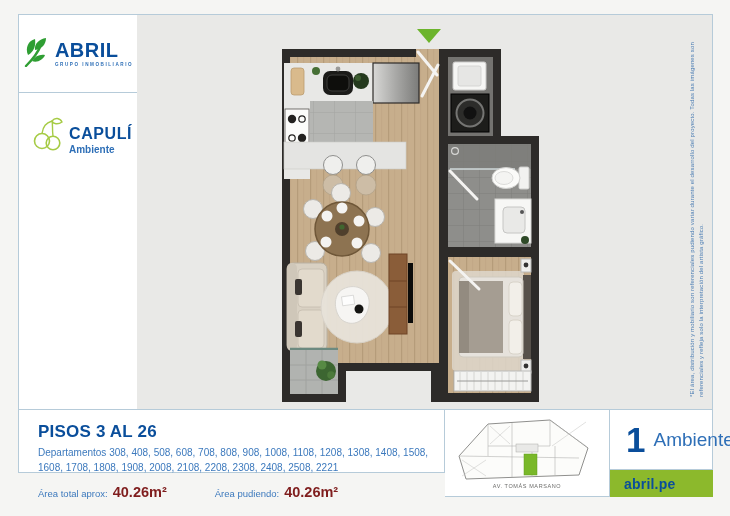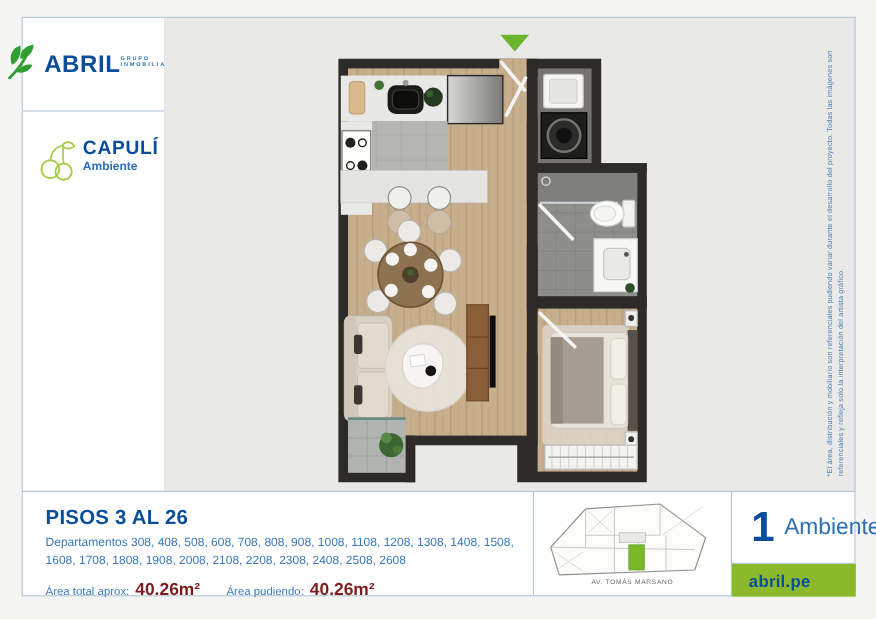--- a/index.html
+++ b/index.html
@@ -8,42 +8,42 @@
     background:#f5f5f3;
     font-family:"Liberation Sans", sans-serif;
     -webkit-font-smoothing:antialiased;
   }
   .page{position:relative;width:730px;height:516px;overflow:hidden;}
   .cell{position:absolute;background:#fff;border:1px solid #b6cbd9;box-sizing:border-box;}
 
   
   .brand-col{left:18px;top:14px;width:120px;height:396px;}
   .abril-box{height:77px;border-bottom:1px solid #b6cbd9;display:flex;align-items:center;justify-content:center;gap:6px;}
-  .abril-text{display:flex;flex-direction:row;align-items:flex-start;}
+  .abril-text{display:flex;flex-direction:column;align-items:flex-start;}
   .abril-name{font-size:20px;font-weight:bold;color:#0a4e9b;letter-spacing:.5px;line-height:1;}
   .abril-tagline{font-size:4.6px;font-weight:bold;letter-spacing:1.55px;color:#2e6fb7;margin-top:2px;}
-  .capuli-box{padding:22px 0 0 12px;display:flex;align-items:flex-start;gap:6px;}
+  .capuli-box{padding:22px 0 0 12px;display:flex;align-items:flex-end;gap:6px;}
   .capuli-text{display:flex;flex-direction:column;}
   .capuli-name{font-size:16px;font-weight:bold;color:#0a4e9b;letter-spacing:.6px;line-height:1.1;}
   .capuli-district{font-size:10px;font-weight:bold;color:#2e6fb7;margin-top:1px;}
 
   
   .plan-panel{left:137px;top:14px;width:576px;height:396px;background:#e9e9e7;border:1px solid #b6cbd9;border-left:none;}
   .disclaimer{
     position:absolute;right:5px;top:22px;height:360px;
     writing-mode:vertical-rl;transform:rotate(180deg);
     font-size:6px;line-height:1.55;color:#4a7cb3;letter-spacing:.15px;
   }
   .plan-svg{position:absolute;left:134px;top:12px;width:270px;height:375px;}
 
   
-  .info-panel{left:18px;top:409px;width:427px;height:88px;padding:12px 0 0 19px;}
+  .info-panel{left:18px;top:409px;width:427px;height:64px;padding:12px 0 0 19px;}
   .floors-title{font-size:17px;font-weight:bold;color:#0a4e9b;letter-spacing:.2px;}
   .departamentos{width:400px;font-size:10px;color:#3c79bd;line-height:1.5;margin-top:3px;}
-  .areas-row{display:flex;gap:22px;margin-top:9px;align-items:baseline;}
+  .areas-row{display:flex;gap:48px;margin-top:9px;align-items:baseline;}
   .area-group{display:flex;align-items:baseline;gap:5px;}
   .area-label{font-size:9.5px;color:#3c79bd;}
   .area-value{font-size:14.5px;font-weight:bold;color:#7f1d1d;}
 
   .keyplan-cell{left:445px;top:409px;width:165px;height:88px;border-left:none;display:flex;flex-direction:column;align-items:center;justify-content:center;}
   .keyplan-street{font-size:5.5px;color:#6b6b69;letter-spacing:.6px;margin-top:1px;}
 
   .ambiente-cell{left:610px;top:409px;width:103px;height:61px;border-left:none;display:flex;align-items:center;padding-left:16px;gap:8px;}
   .ambiente-number{font-size:35px;font-weight:bold;color:#0a4e9b;line-height:1;}
   .ambiente-label{font-size:19px;color:#2e6fb7;}
@@ -226,21 +226,21 @@
       <line x1="167" y1="16" x2="151" y2="47" stroke="#f4f3f1" stroke-width="3" stroke-linecap="round"></line>
       <line x1="179" y1="122" x2="206" y2="150" stroke="#f4f3f1" stroke-width="3" stroke-linecap="round"></line>
       <line x1="179" y1="212" x2="208" y2="240" stroke="#f4f3f1" stroke-width="3" stroke-linecap="round"></line>
     </svg>
 
     <div class="disclaimer">*El área, distribución y mobiliario son referenciales pudiendo variar durante el desarrollo del proyecto. Todas las imágenes son referenciales y refleja solo la interpretación del artista gráfico.</div>
   </div>
 
   <div class="cell info-panel">
     <div class="floors-title">PISOS 3 AL 26</div>
-    <div class="departamentos">Departamentos 308, 408, 508, 608, 708, 808, 908, 1008, 1108, 1208, 1308, 1408, 1508, 1608, 1708, 1808, 1908, 2008, 2108, 2208, 2308, 2408, 2508, 2608</div>
+    <div class="departamentos">Departamentos 308, 408, 508, 608, 708, 808, 908, 1008, 1108, 1208, 1308, 1408, 1508, 1608, 1708, 1808, 1908, 2008, 2108, 2208, 2308, 2408, 2508, 2221</div>
     <div class="areas-row">
       <div class="area-group">
         <span class="area-label">Área total aprox:</span>
         <span class="area-value">40.26m²</span>
       </div>
       <div class="area-group">
         <span class="area-label">Área pudiendo:</span>
         <span class="area-value">40.26m²</span>
       </div>
     </div>

